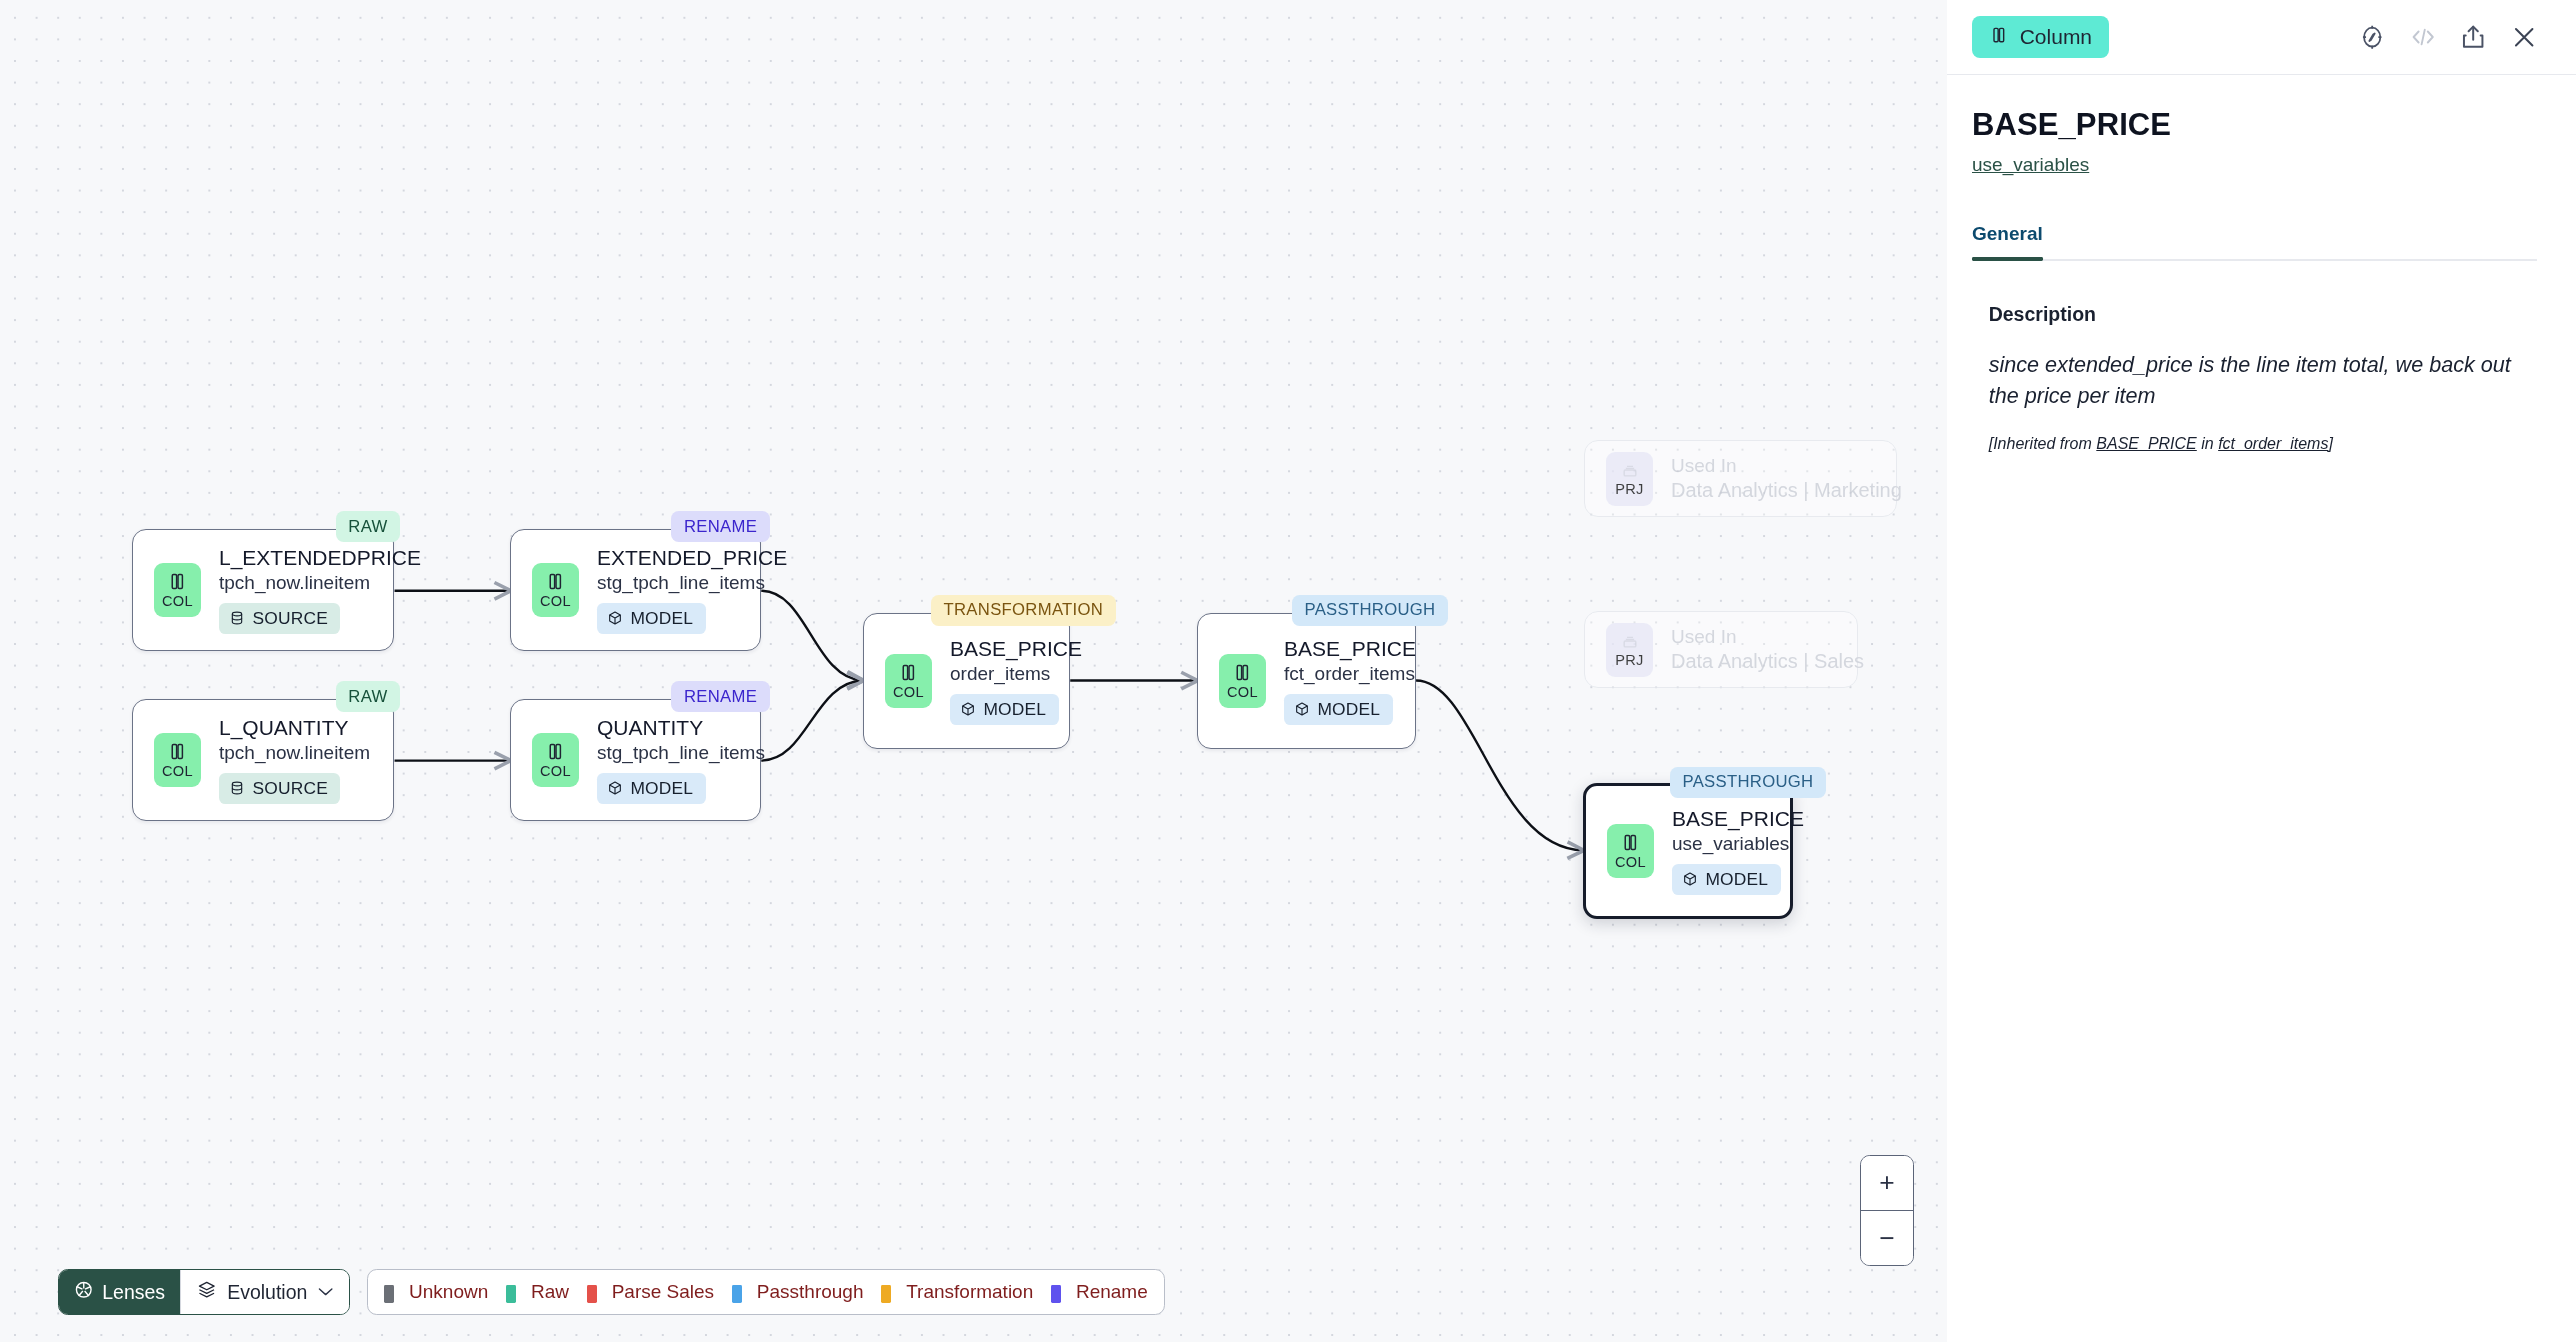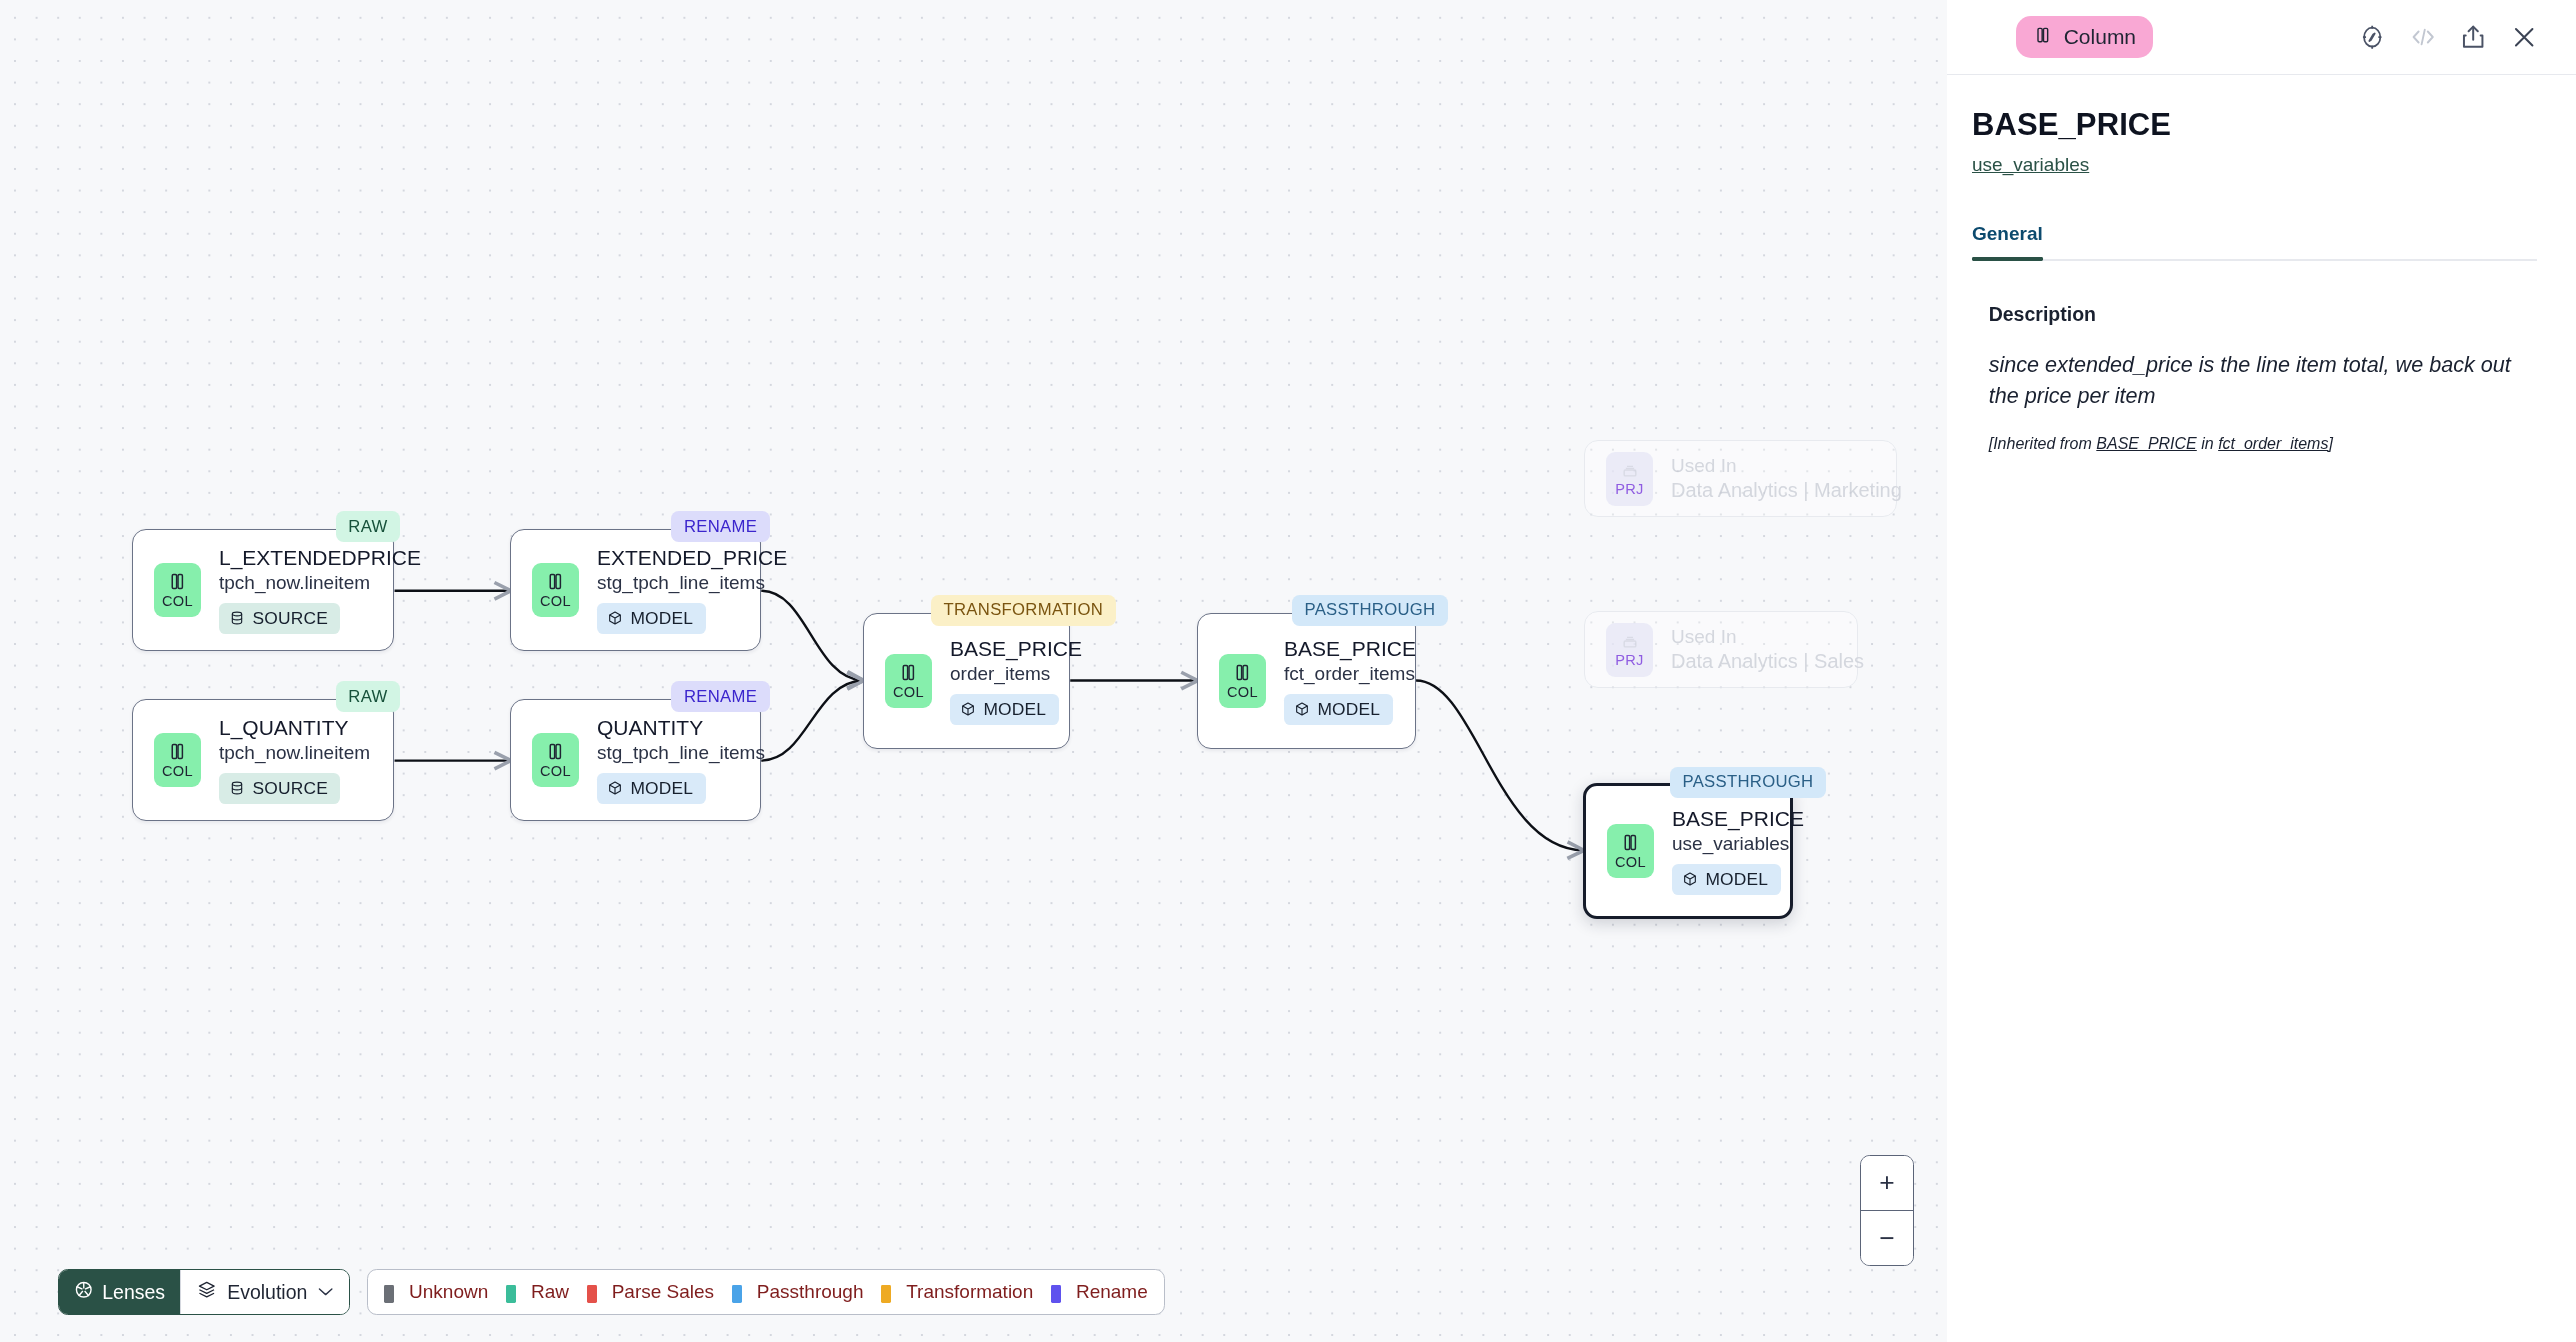--- a/index.html
+++ b/index.html
@@ -45,21 +45,21 @@
   .node.ghost { border: 1.4px solid #e3e6ec; background: rgba(255,255,255,.42); box-shadow: none; opacity: .75; z-index: 8; }
 
   .chip-col {
     width: 47px; height: 54px; border-radius: 9px; background: #86efac;
     display: flex; flex-direction: column; align-items: center; justify-content: center;
     gap: 1.4px; flex: 0 0 47px;
   }
   .chip-col .cglyph { line-height: 0; }
   .chip-col .clabel { font-size: 14.6px; color: #1f2533; letter-spacing: 0.3px; }
   .chip-prj { background: #e7e7f7; }
-  .chip-prj .clabel { color: #6d28d9; }
+  .chip-prj .clabel { color: #000000; }
 
   .node-body { display: flex; flex-direction: column; align-items: flex-start; justify-content: center; padding-left: 18px; gap: 2.1px; }
   .n-title { font-size: 21px; color: #14192a; line-height: 1.15; white-space: nowrap; }
   .n-sub   { font-size: 19px; color: #2b3245; line-height: 1.2; white-space: nowrap; }
   .ghost .n-title, .ghost .n-sub { color: #c9ccd5; }
 
   .mat-badge {
     margin-top: 5.6px; display: inline-flex; align-items: center; gap: 7.7px;
     padding: 4.9px 12.5px 4.9px 9.7px; border-radius: 6.3px; font-size: 17.4px; letter-spacing: 0.2px;
     white-space: nowrap;
@@ -112,22 +112,22 @@
   .legend-swatch { width: 9.7px; height: 18px; border-radius: 1.4px; flex: 0 0 9.7px; }
 
   
   #panel { position: relative; flex: 1 1 auto; background: #ffffff; height: 1343px; }
   #panel-head {
     height: 75px; display: flex; align-items: center; justify-content: space-between;
     padding: 0 39px 0 25px; border-bottom: 1.4px solid #e7e9ee;
   }
   .type-pill {
     display: inline-flex; align-items: center; gap: 11px;
-    background: #f9a8d4; border-radius: 15px; padding: 8.4px 16.7px;
-    font-size: 21px; color: #1f2533; cursor: pointer; margin-left: 44px;
+    background: #5eead4; border-radius: 8px; padding: 8.4px 16.7px;
+    font-size: 21px; color: #1f2533; cursor: pointer;
   }
   .head-icons { display: flex; align-items: center; gap: 24px; }
   .hicon { cursor: pointer; line-height: 0; }
 
   #panel-body { padding: 32px 39px 0 25px; }
   .col-title { font-size: 31px; font-weight: bold; color: #0e1320; letter-spacing: 0.1px; }
   .col-link {
     display: inline-block; margin-top: 11px; font-size: 19px; color: #2a5146;
     text-decoration: underline; cursor: pointer;
   }

